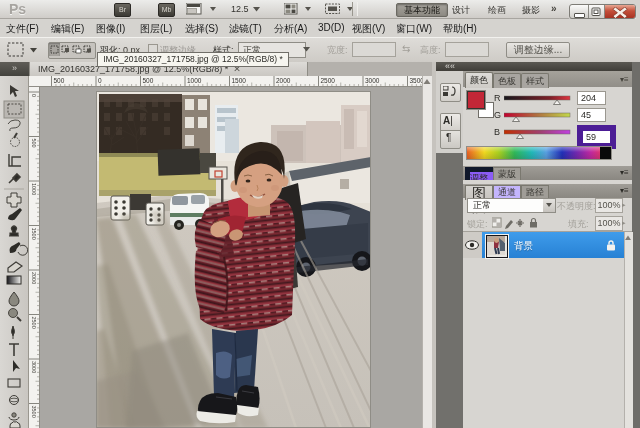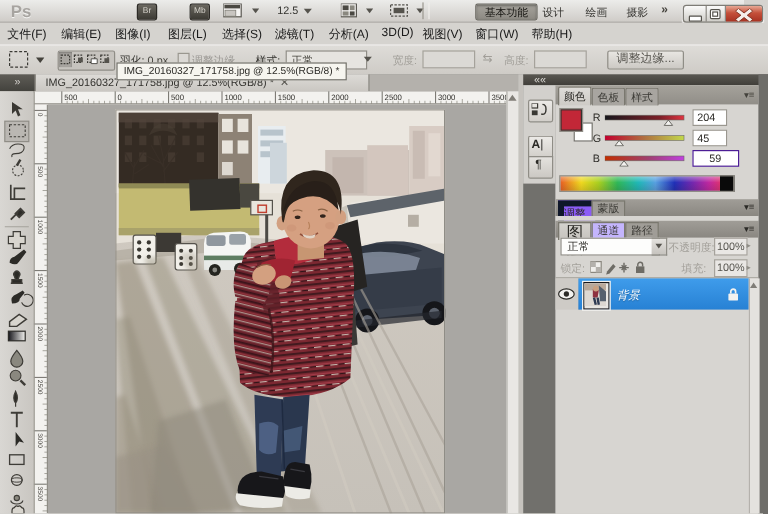--- a/index.html
+++ b/index.html
@@ -642,21 +642,21 @@
   <defs>
       <linearGradient id="gb" x1="0" x2="1">
         <stop offset="0" stop-color="#c22e00"></stop>
         <stop offset=".55" stop-color="#a04070"></stop>
         <stop offset="1" stop-color="#c040e0"></stop>
       </linearGradient>
     </defs>
   <rect x="0" y="1" width="66" height="4" fill="url(#gb)" stroke="#6b6962" stroke-width=".5"></rect>
   <path d="M16 5 l3.5 4.5 -7 0 z" fill="#f3f2ef" stroke="#55534d" stroke-width=".7"></path>
 </svg>
-<div class="abs" style="left:577px;top:125px;width:24px;height:12px;background:#fff;border:1px solid #4c1d95;font-size:9px;color:#2c2b27;line-height:12px;padding-left:13px">59</div>
+<div class="abs" style="left:577px;top:125px;width:24px;height:12px;background:#fff;border:6px solid #4c1d95;font-size:9px;color:#2c2b27;line-height:12px;padding-left:3px">59</div>
 <div class="abs" style="left:466px;top:146px;width:144px;height:12px;border:1px solid #8f8d86;background:linear-gradient(rgba(255,255,255,.38),rgba(255,255,255,0) 42%,rgba(40,16,16,.15)),linear-gradient(90deg,#e86024 0%,#f0d820 12%,#aad020 22%,#30b858 33%,#20b8b8 45%,#58a0e0 55%,#2030b8 66%,#7028b0 76%,#c028a0 86%,#e83860 95%,#d83040 100%)"></div>
 <div class="abs" style="left:600px;top:146px;width:11px;height:12px;background:#0a0a0a;border:1px solid #8f8d86;border-left:none"></div>
 
 <div class="abs" style="left:463px;top:166px;width:169px;height:14px;background:linear-gradient(#a09d97,#8a8781)"></div>
 <div class="abs" style="left:465px;top:167px;width:26px;height:13px;background:#8b5cf6;border:5px solid #0f172a;font-size:9px;color:#2c2b27;text-align:left;line-height:13px">调整</div>
 <div class="abs" style="left:493px;top:167px;width:26px;height:13px;background:#a09d97;border:1px solid #7a786f;font-size:9px;color:#3a3934;text-align:center;line-height:13px">蒙版</div>
 <div class="abs" style="left:620px;top:168px;font-size:8px;color:#2c2b27">▾≡</div>
 <div class="abs" style="left:463px;top:180px;width:169px;height:4px;background:#d7d5d1"></div>
 
 <div class="abs" style="left:463px;top:184px;width:169px;height:14px;background:linear-gradient(#a09d97,#8a8781)"></div>
@@ -698,21 +698,21 @@
 <div class="abs" style="left:486px;top:235px;width:20px;height:21px;background:#e8e6e2;border:1px solid #17171c;outline:1px solid #f3f2ef">
   <svg width="18" height="19">
       <rect width="18" height="19" fill="#ddd8d2"></rect>
       <rect x="0" y="0" width="18" height="6" fill="#b8a89a"></rect>
       <path d="M7 5 a4 4 0 0 1 5 1 l-1 6 -4 0z" fill="#8e3040"></path>
       <circle cx="9.5" cy="4.5" r="2.4" fill="#caa080"></circle>
       <path d="M8 12 l1.5 6 M11 12 l1 6" stroke="#2e3a52" stroke-width="2"></path>
       <path d="M12 2 l6 5 0 8 -5 0z" fill="#55606e"></path>
     </svg>
 </div>
-<div class="abs" style="left:514px;top:240px;font-size:9.5px;color:#fff;font-style:italic;text-shadow:0 1px 1px rgba(0,0,0,.3)">背景</div>
+<div class="abs" style="left:514px;top:240px;font-size:9.5px;color:#fff;text-shadow:0 1px 1px rgba(0,0,0,.3)">背景</div>
 <svg class="abs" style="left:606px;top:240px" width="10" height="11">
     <rect x="1" y="4.5" width="8" height="6" rx="1" fill="#f3f2ef"></rect>
     <path d="M3 4.5 v-1.5 a2 2 0 0 1 4 0 V4.5" fill="none" stroke="#f3f2ef" stroke-width="1.4"></path>
   </svg>
 
 <div class="abs" style="left:624px;top:232px;width:8px;height:196px;background:#e4e2de;border-left:1px solid #b4b1ac"></div>
 <svg class="abs" style="left:624px;top:234px" width="8" height="8">
     <path d="M4 1.5 L7 6 H1 Z" fill="#807d77"></path>
   </svg>
 

